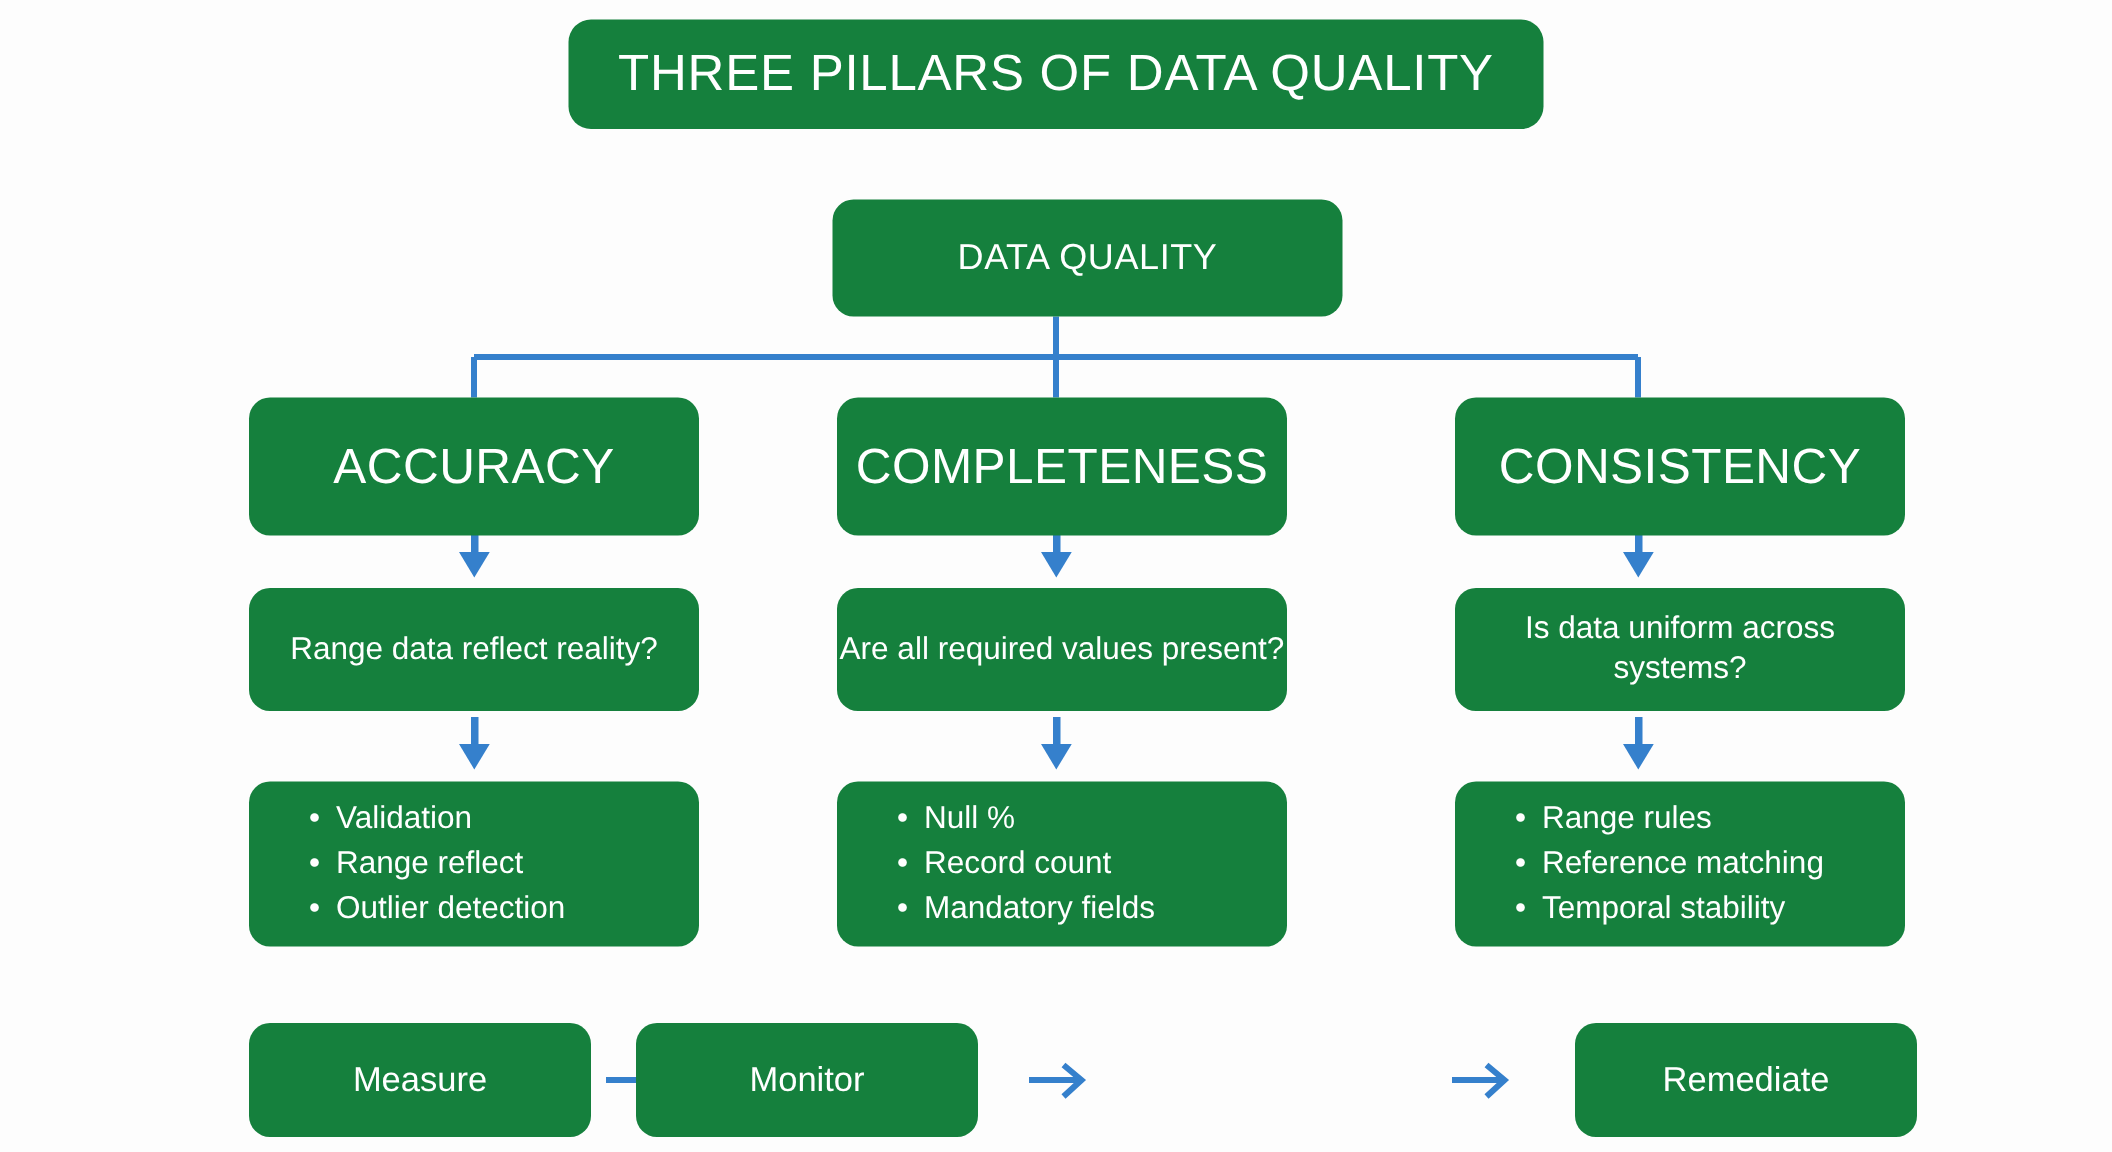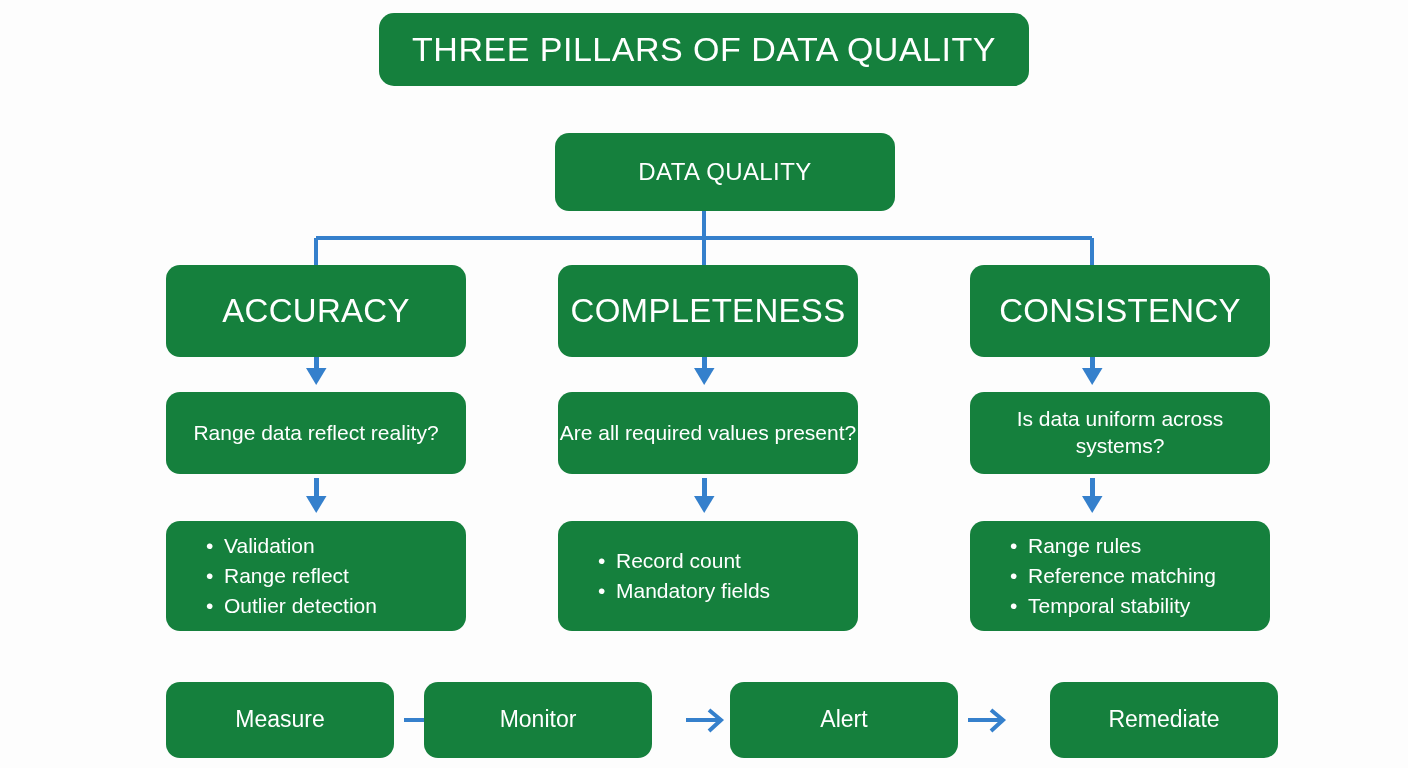--- a/index.html
+++ b/index.html
@@ -192,30 +192,30 @@
 
   <div class="node list-node col-1">
     <ul>
       <li>Validation</li>
       <li>Range reflect</li>
       <li>Outlier detection</li>
     </ul>
   </div>
   <div class="node list-node col-2">
     <ul>
+      <li>Null %</li>
       <li>Record count</li>
       <li>Mandatory fields</li>
     </ul>
   </div>
   <div class="node list-node col-3">
     <ul>
       <li>Range rules</li>
       <li>Reference matching</li>
       <li>Temporal stability</li>
     </ul>
   </div>
 
   <div class="node flow-node flow-1">Measure</div>
   <div class="node flow-node flow-2">Monitor</div>
-  <div class="node flow-node flow-3">Alert</div>
   <div class="node flow-node flow-4">Remediate</div>
 
 </div>
 
 </body></html>

